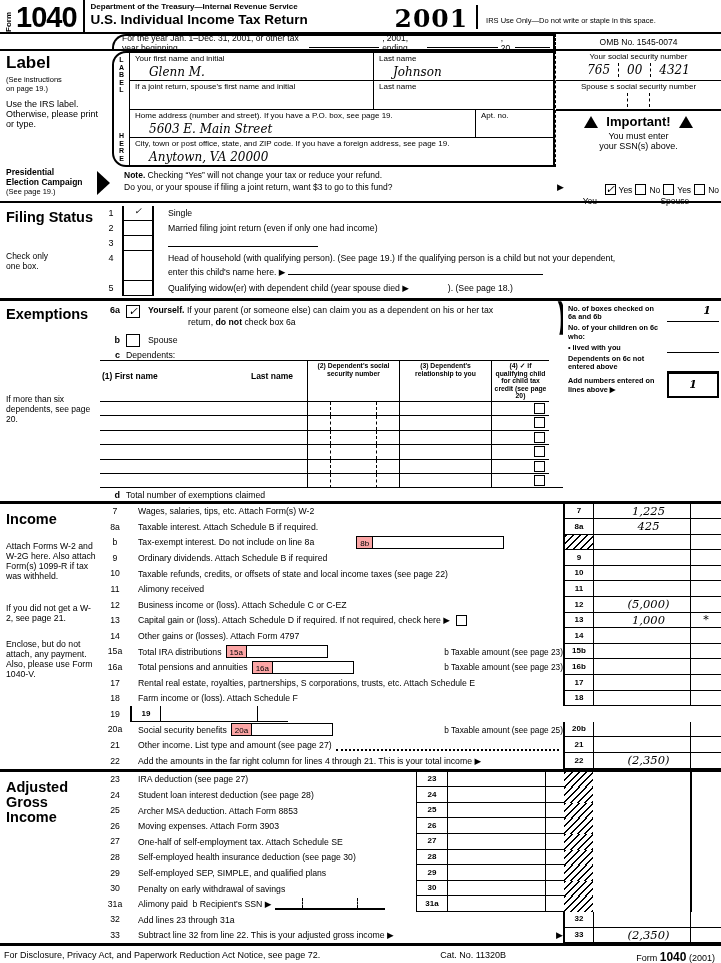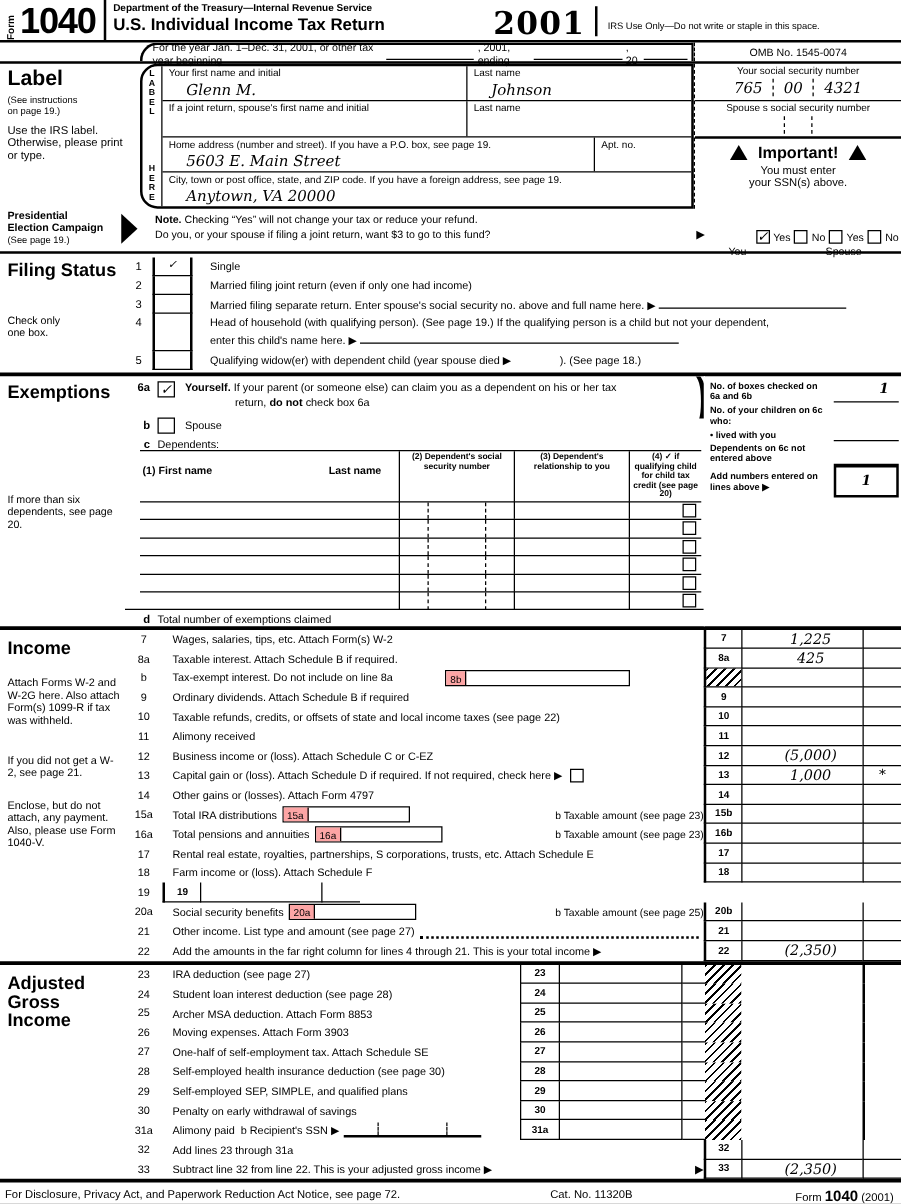--- a/index.html
+++ b/index.html
@@ -94,21 +94,21 @@
 
 .ex { display: flex; border-bottom: 3px solid #000; }
 .ex-side { width: 100px; padding: 6px 0 0 6px; display: flex; flex-direction: column; }
 .ex-more { font-size: 8.5px; margin-top: 72px; }
 .ex-main { width: 463px; padding-top: 3px; }
 .ex-margin { flex: 1; border-left: 1px solid #fff; padding: 2px 2px 0 4px; font-size: 7.3px; font-weight: bold; line-height: 8.2px; }
 .ex-row { display: flex; align-items: flex-start; }
 .ex-no { width: 26px; text-align: right; padding-right: 6px; font-size: 9px; padding-top: 1px; flex: none; }
 .ex-txt { flex: 1; font-size: 8.7px; padding-top: 1px; }
 .brace { font-size: 46px; font-weight: 100; line-height: 28px; width: 12px; overflow: hidden; font-family: "DejaVu Serif", serif; transform: scaleY(1.2); }
-.dep-table { margin-left: 12px; width: 449px; border-top: 1.5px solid #000; }
+.dep-table { width: 449px; border-top: 1.5px solid #000; }
 .dep-hrow, .dep-row { display: grid; grid-template-columns: 208px 92px 92px 57px; }
 .dep-hcell { border-right: 1.5px solid #000; font-size: 6.8px; font-weight: bold; text-align: center; padding: 1px 2px; line-height: 7.5px; }
 .dep-hcell:last-child { border-right: none; }
 .dep-h1 { display: flex; justify-content: space-between; text-align: left; font-size: 8.5px; padding: 12px 14px 0 2px; font-weight: bold; }
 .dep-row > div { border-right: 1.5px solid #000; border-top: 1.5px solid #000; height: 14.5px; position: relative; }
 .dep-row > div:last-child { border-right: none; display: flex; align-items: center; justify-content: flex-end; padding-right: 4px; }
 .dep-ssn { display: flex; justify-content: space-around; }
 .dep-ssn i { border-left: 1.5px dashed #000; height: 100%; }
 .ex-d { display: flex; align-items: center; border-top: 1.5px solid #000; margin-top: -1px; padding: 1px 0; }
 .em-item { margin-bottom: 3px; position: relative; padding-right: 58px; }
@@ -316,21 +316,20 @@
       </div>
       <div class="fs-row">
         <span class="fs-no">2</span>
         <span class="fs-cb"></span>
         <span class="fs-txt">Married filing joint return (even if only one had income)</span>
       </div>
       <div class="fs-row">
         <span class="fs-no">3</span>
         <span class="fs-cb"></span>
         <span class="fs-txt">
-          <span>Married filing separate return. Enter spouse's social security no. above and full name here. ▶</span>
           <span class="fs-ul"></span>
         </span>
       </div>
       <div class="fs-row">
         <span class="fs-no">4</span>
         <span class="fs-cb" style="height:30px"></span>
         <span class="fs-txt">
           <div>Head of household (with qualifying person). (See page 19.) If the qualifying person is a child but not your dependent,</div>
           <div style="margin-top:3px">
             <span>enter this child's name here. ▶</span>

